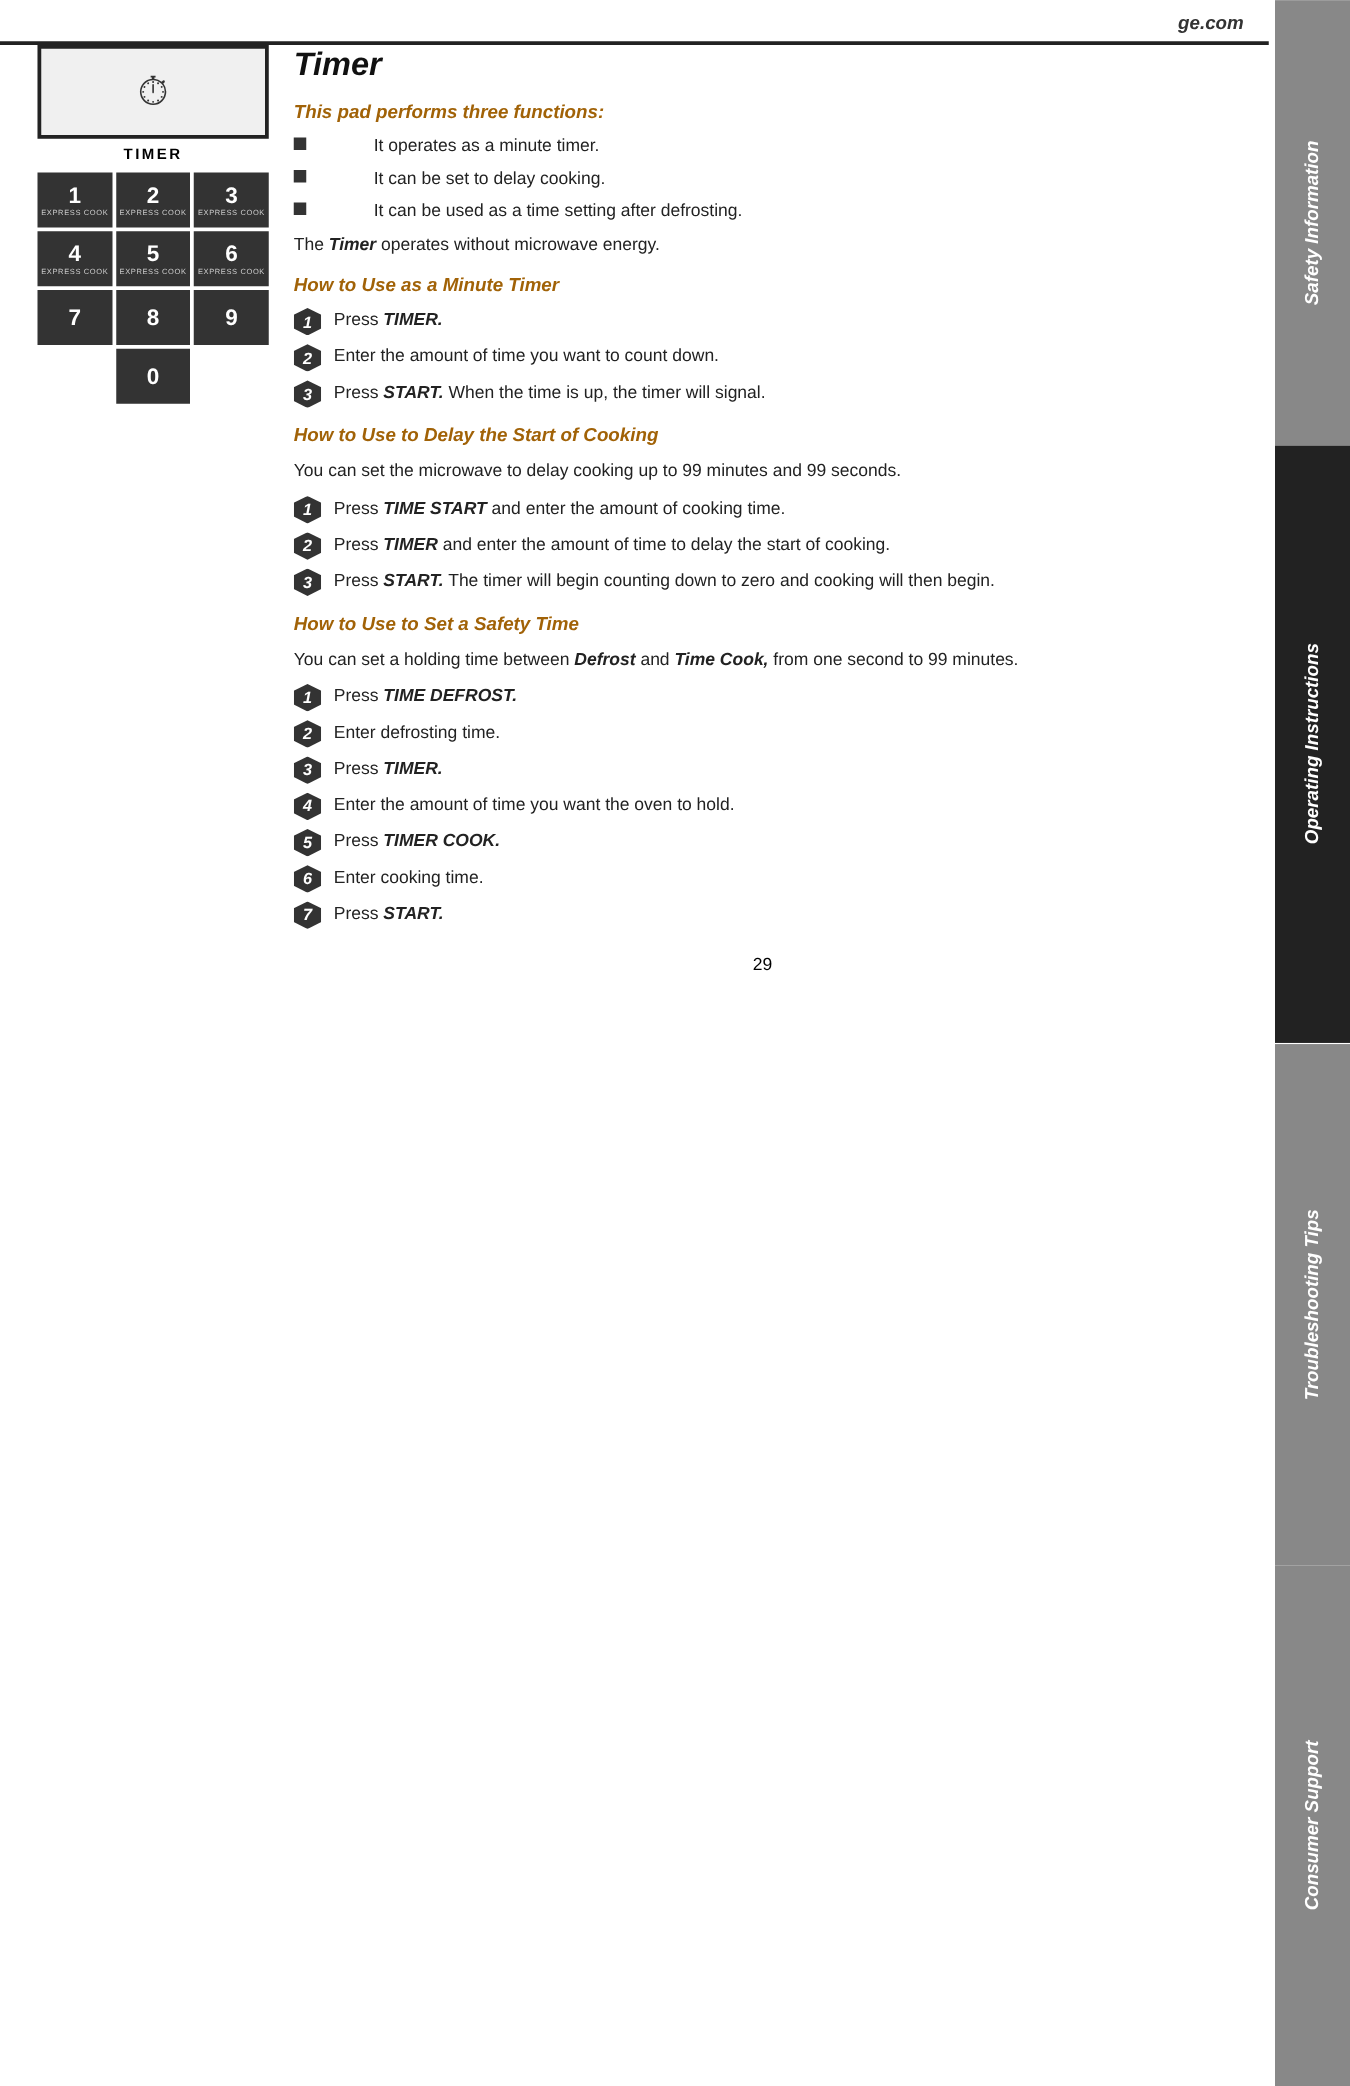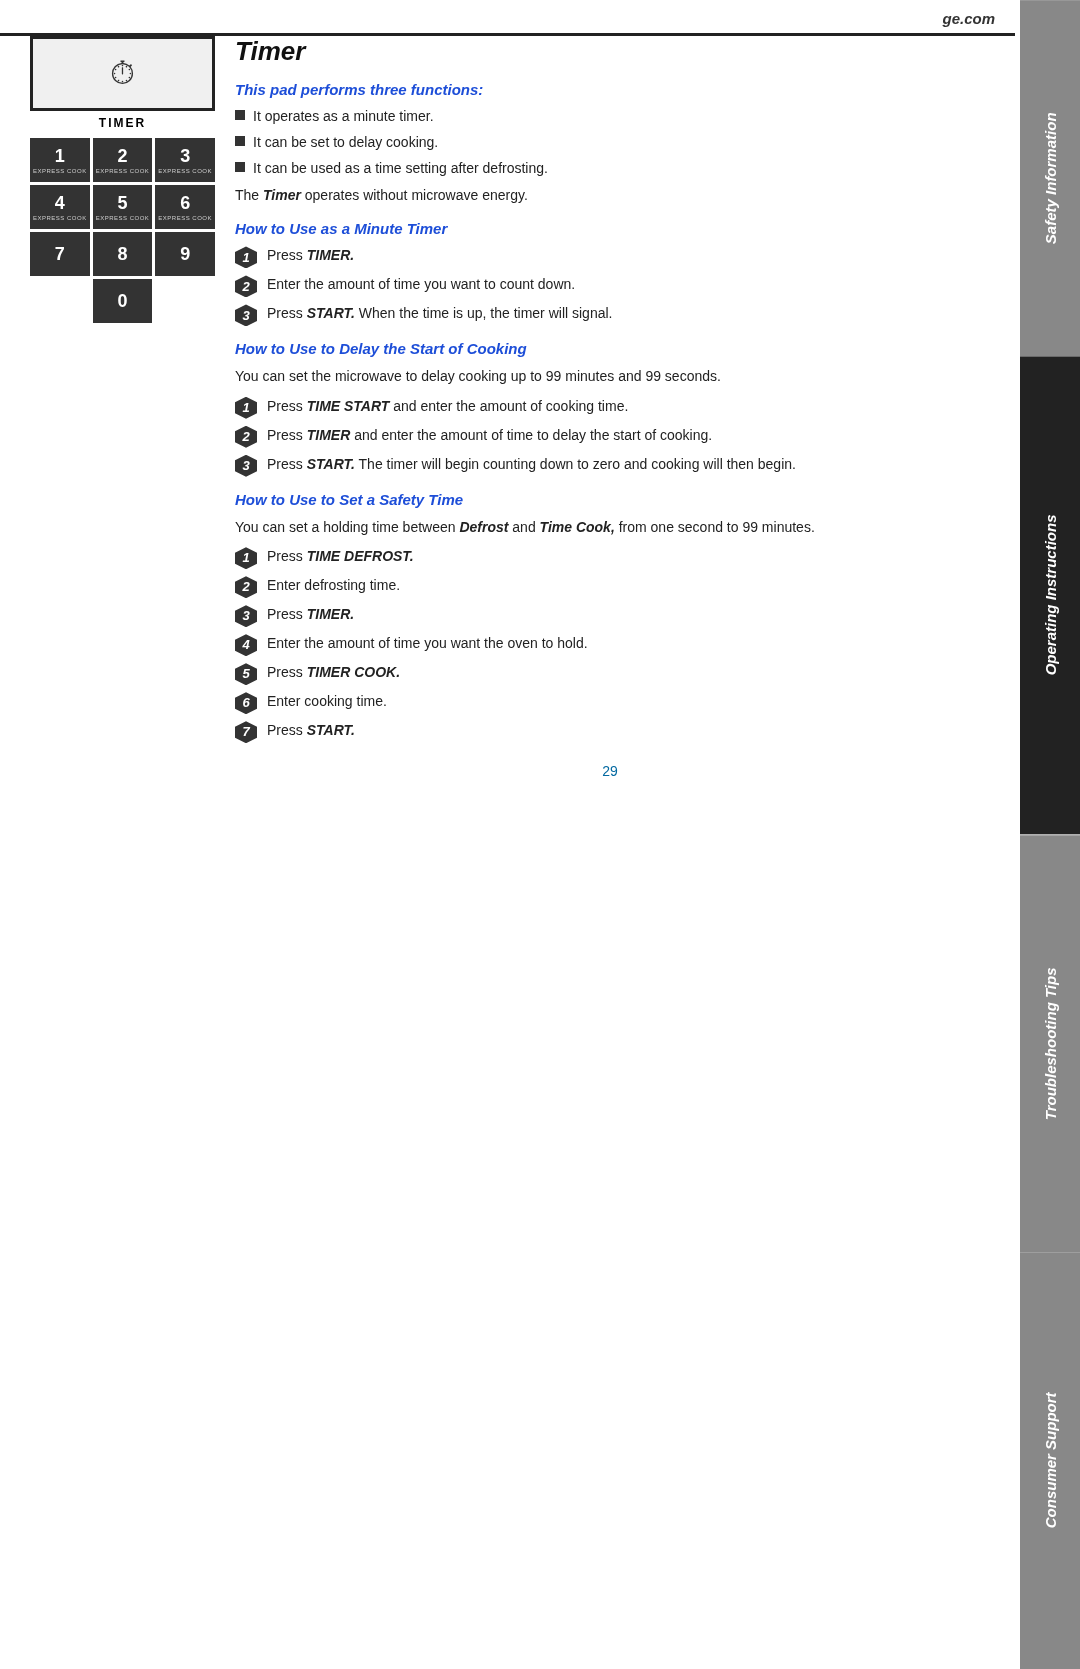--- a/index.html
+++ b/index.html
@@ -152,29 +152,30 @@
       font-style: italic;
       margin-bottom: 12px;
       color: #111;
     }
     .section-heading {
       font-size: 15px;
       font-weight: bold;
       font-style: italic;
       margin-bottom: 8px;
       margin-top: 14px;
-      color: #1d4ed8;
+      color: #a16207;
     }
     .bullet-item {
       display: flex;
       align-items: flex-start;
       margin-bottom: 5px;
       font-size: 14px;
       line-height: 1.5;
       color: #222;
+      gap: 46px;
     }
     .bullet-square {
       display: inline-block;
       width: 10px;
       height: 10px;
       background: #333;
       margin-right: 8px;
       margin-top: 4px;
       flex-shrink: 0;
     }
@@ -216,21 +217,21 @@
       clip-path: polygon(50% 0%, 100% 25%, 100% 75%, 50% 100%, 0% 75%, 0% 25%);
     }
     .step-text {
       flex: 1;
     }
 
     
     .page-number {
       text-align: center;
       font-size: 14px;
-      color: #0369a1;
+      color: #000000;
       margin-top: 20px;
       padding-bottom: 20px;
     }
   </style>
 </head>
 <body>
 
 <div class="right-tabs">
   <div class="tab-section tab-safety">
     <span>Safety Information</span>

